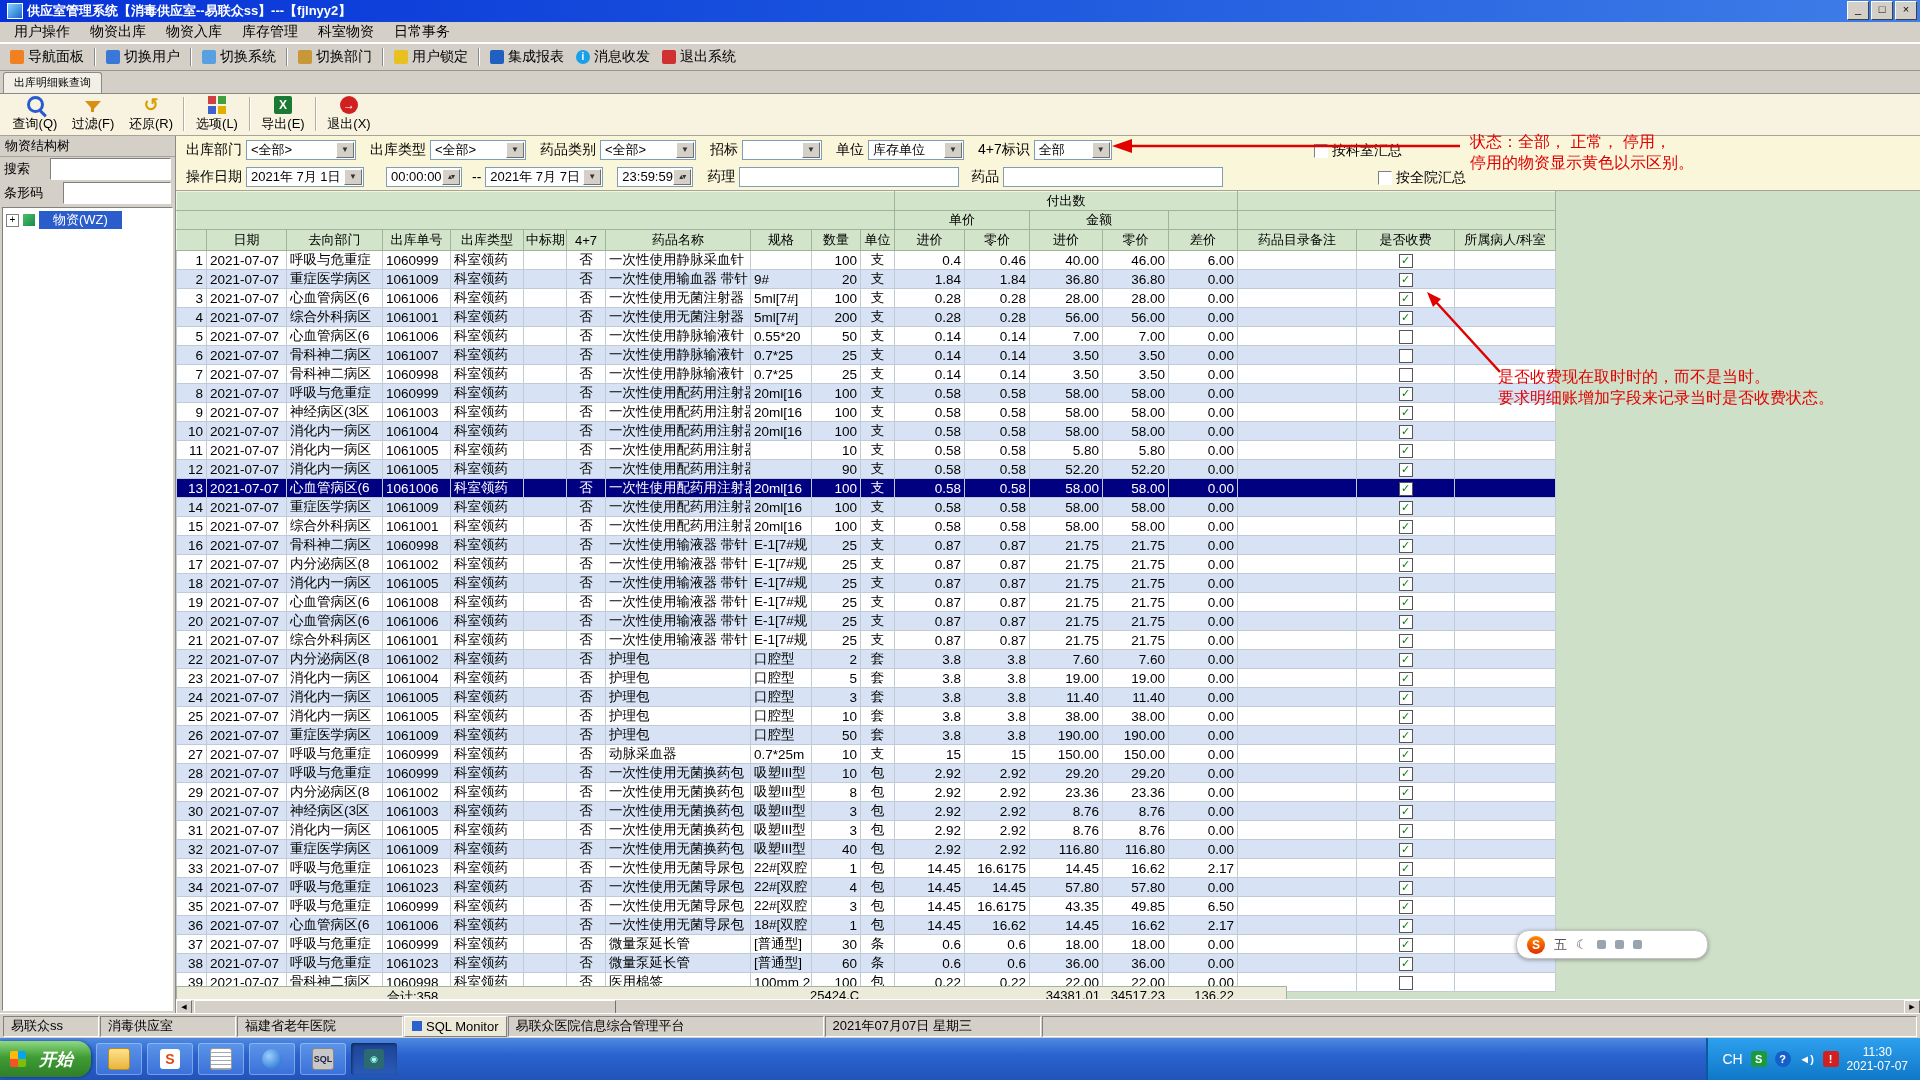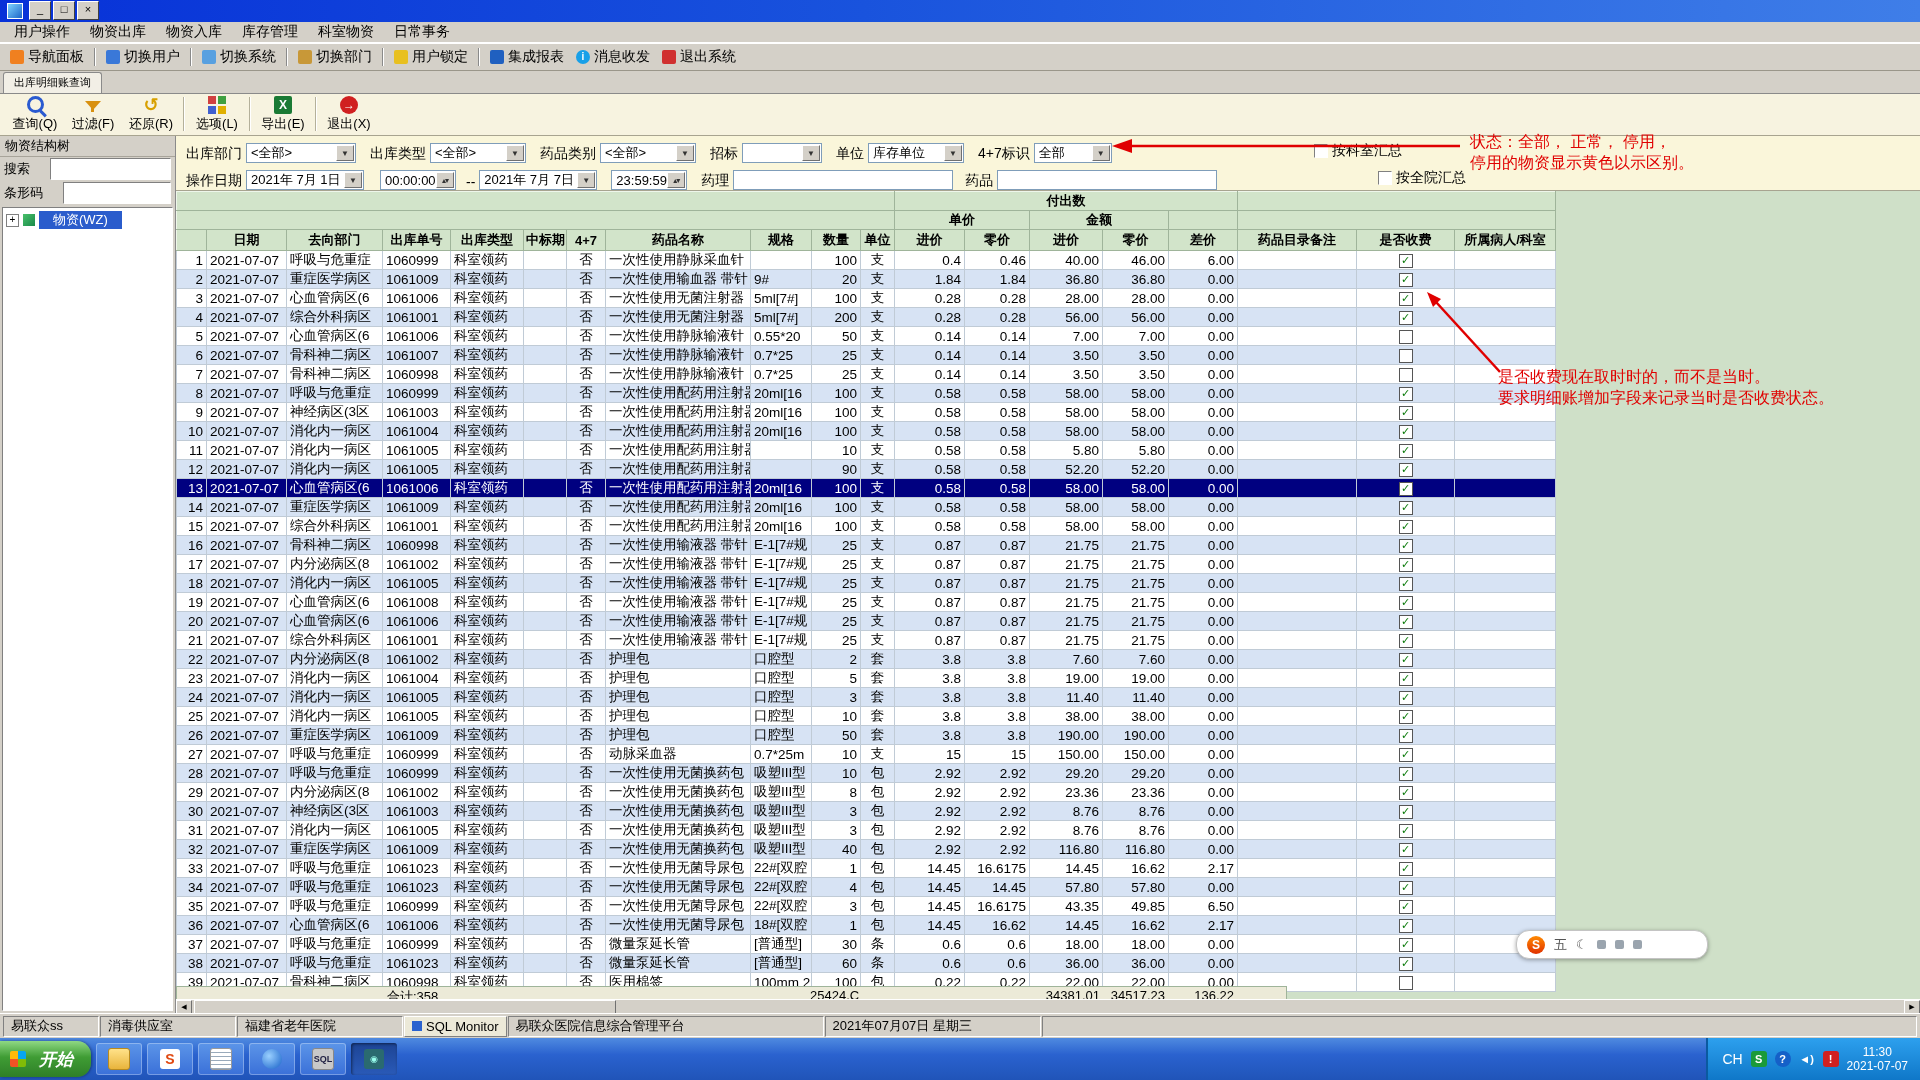--- a/index.html
+++ b/index.html
@@ -56,36 +56,36 @@
   .srow{height:24px;display:flex;align-items:center;gap:20px;padding:0 4px;font-size:13px}
   .srow input{flex:1;height:18px;border:1px solid;border-color:#808080 #fff #fff #808080;background:#fff;font-size:12px;min-width:0}
   .tree{flex:1;margin:2px;background:#fff;border:1px solid;border-color:#808080 #fff #fff #808080;padding:3px;font-size:13px}
   .tnode{display:flex;align-items:center;gap:4px}
   .texp{width:11px;height:11px;border:1px solid #808080;background:#fff;font-size:10px;line-height:9px;text-align:center;flex:none}
   .tico{width:12px;height:12px;background:linear-gradient(135deg,#49c06a,#1a8a4a);flex:none}
   .tlabel{background:#2a5ccc;color:#fff;padding:0 14px}
 
   .main{flex:1;display:flex;flex-direction:column;position:relative}
   .filters{height:54px;background:#faf6da;border-bottom:1px solid #a8a490;position:relative}
-  .frow{height:27px;display:flex;align-items:flex-end;padding-left:10px;font-size:14px;white-space:nowrap}
+  .frow{height:27px;display:flex;align-items:center;padding-left:10px;font-size:14px;white-space:nowrap}
   .flabel{margin-right:4px}
   .dd{height:20px;background:#fff;border:1px solid #7f9db9;display:flex;align-items:center;font-size:13px;
       padding:0 20px 0 4px;position:relative;margin-right:14px;box-sizing:border-box}
   .dd::after{content:"▼";position:absolute;right:1px;top:1px;bottom:1px;width:16px;background:#d4d0c8;
       border:1px solid;border-color:#fff #707070 #707070 #fff;font-size:8px;color:#333;display:flex;align-items:center;justify-content:center}
   .spin::after{content:"▴▾";letter-spacing:-1px;font-size:8px;line-height:7px;word-break:break-all}
   .inp{height:20px;width:220px;border:1px solid #7f9db9;background:#fff;margin-right:12px;box-sizing:border-box;font-size:13px;padding:0 3px}
   .fchk{position:absolute;display:flex;align-items:center;gap:4px;font-size:14px}
   .box{width:12px;height:12px;background:#fff;border:1px solid;border-color:#808080 #fff #fff #808080;flex:none}
 
   
   .gridwrap{flex:1;background:#cfe0c8;position:relative;overflow:hidden}
   table.grid{border-collapse:collapse;table-layout:fixed;width:1379px;font-size:14px}
   table.grid th{background:#d2e4ca;border:1px solid;border-color:#eef6ea #9fb49a #9fb49a #eef6ea;
-      font-weight:bold;font-size:13px;padding:0 2px;white-space:nowrap;overflow:hidden}
+      font-weight:normal;font-size:13px;padding:0 2px;white-space:nowrap;overflow:hidden}
   tr.h1 th{height:17px}tr.h2 th{height:17px}tr.h3 th{height:20px}
   table.grid td{border:1px solid #c0cbd6;height:18px;padding:0 3px;white-space:nowrap;overflow:hidden;background:#fff;font-size:13.5px}
   tr.alt td{background:#d7e3f4}
   tr.sel td{background:#000080;color:#fff}
   td.num{text-align:right}td.ctr{text-align:center}
   .cb{display:inline-block;width:12px;height:12px;border:1px solid #555;background:#fff;line-height:11px;font-size:11px;text-align:center;vertical-align:middle}
   .cb.on::after{content:"✓";color:#0a7a0a;font-weight:bold}
   .totals{position:absolute;left:0;top:795px;width:1111px;height:18px;background:#ecead8;border:1px solid #9fb49a;box-sizing:border-box;font-size:13px}
   .totals span{position:absolute;top:1px;white-space:nowrap;overflow:hidden}
   .hscroll{position:absolute;left:0;bottom:0;width:100%;height:13px;background:#d4d0c8;border-top:1px solid #fff;display:flex}
@@ -132,20 +132,21 @@
   .imeglyph{color:#555;font-size:13px}
   .imedot{width:9px;height:9px;border-radius:2px;background:#9aa4ae}
 </style>
 </head>
 <body>
 
 <div class="win">
 
   <div class="titlebar">
     <span class="appicon"></span>
+    <span class="titletext">供应室管理系统【消毒供应室--易联众ss】---【fjlnyy2】</span>
     <span class="wbtn">_</span>
     <span class="wbtn">□</span>
     <span class="wbtn">×</span>
   </div>
 
   <div class="menubar">
     <span class="menuitem">用户操作</span>
     <span class="menuitem">物资出库</span>
     <span class="menuitem">物资入库</span>
     <span class="menuitem">库存管理</span>
@@ -264,21 +265,21 @@
           <span class="dd" style="width:96px">&lt;全部&gt;</span>
           <span class="flabel">招标</span>
           <span class="dd" style="width:80px"></span>
           <span class="flabel">单位</span>
           <span class="dd" style="width:96px">库存单位</span>
           <span class="flabel">4+7标识</span>
           <span class="dd" style="width:78px">全部</span>
         </div>
         <div class="frow">
           <span class="flabel">操作日期</span>
-          <span class="dd" style="width:118px;margin-right:16px">2021年 7月 1日</span>
+          <span class="dd" style="width:118px;margin-right:22px">2021年 7月 1日</span>
           <span class="dd spin" style="width:76px;margin-right:6px">00:00:00</span>
           <span style="margin:0 4px">--</span>
           <span class="dd" style="width:118px;">2021年 7月 7日</span>
           <span class="dd spin" style="width:76px;margin-right:14px">23:59:59</span>
           <span class="flabel">药理</span>
           <input class="inp" style="">
           <span class="flabel">药品</span>
           <input class="inp" style="">
         </div>
         <span class="fchk" style="left:1138px;top:6px">

